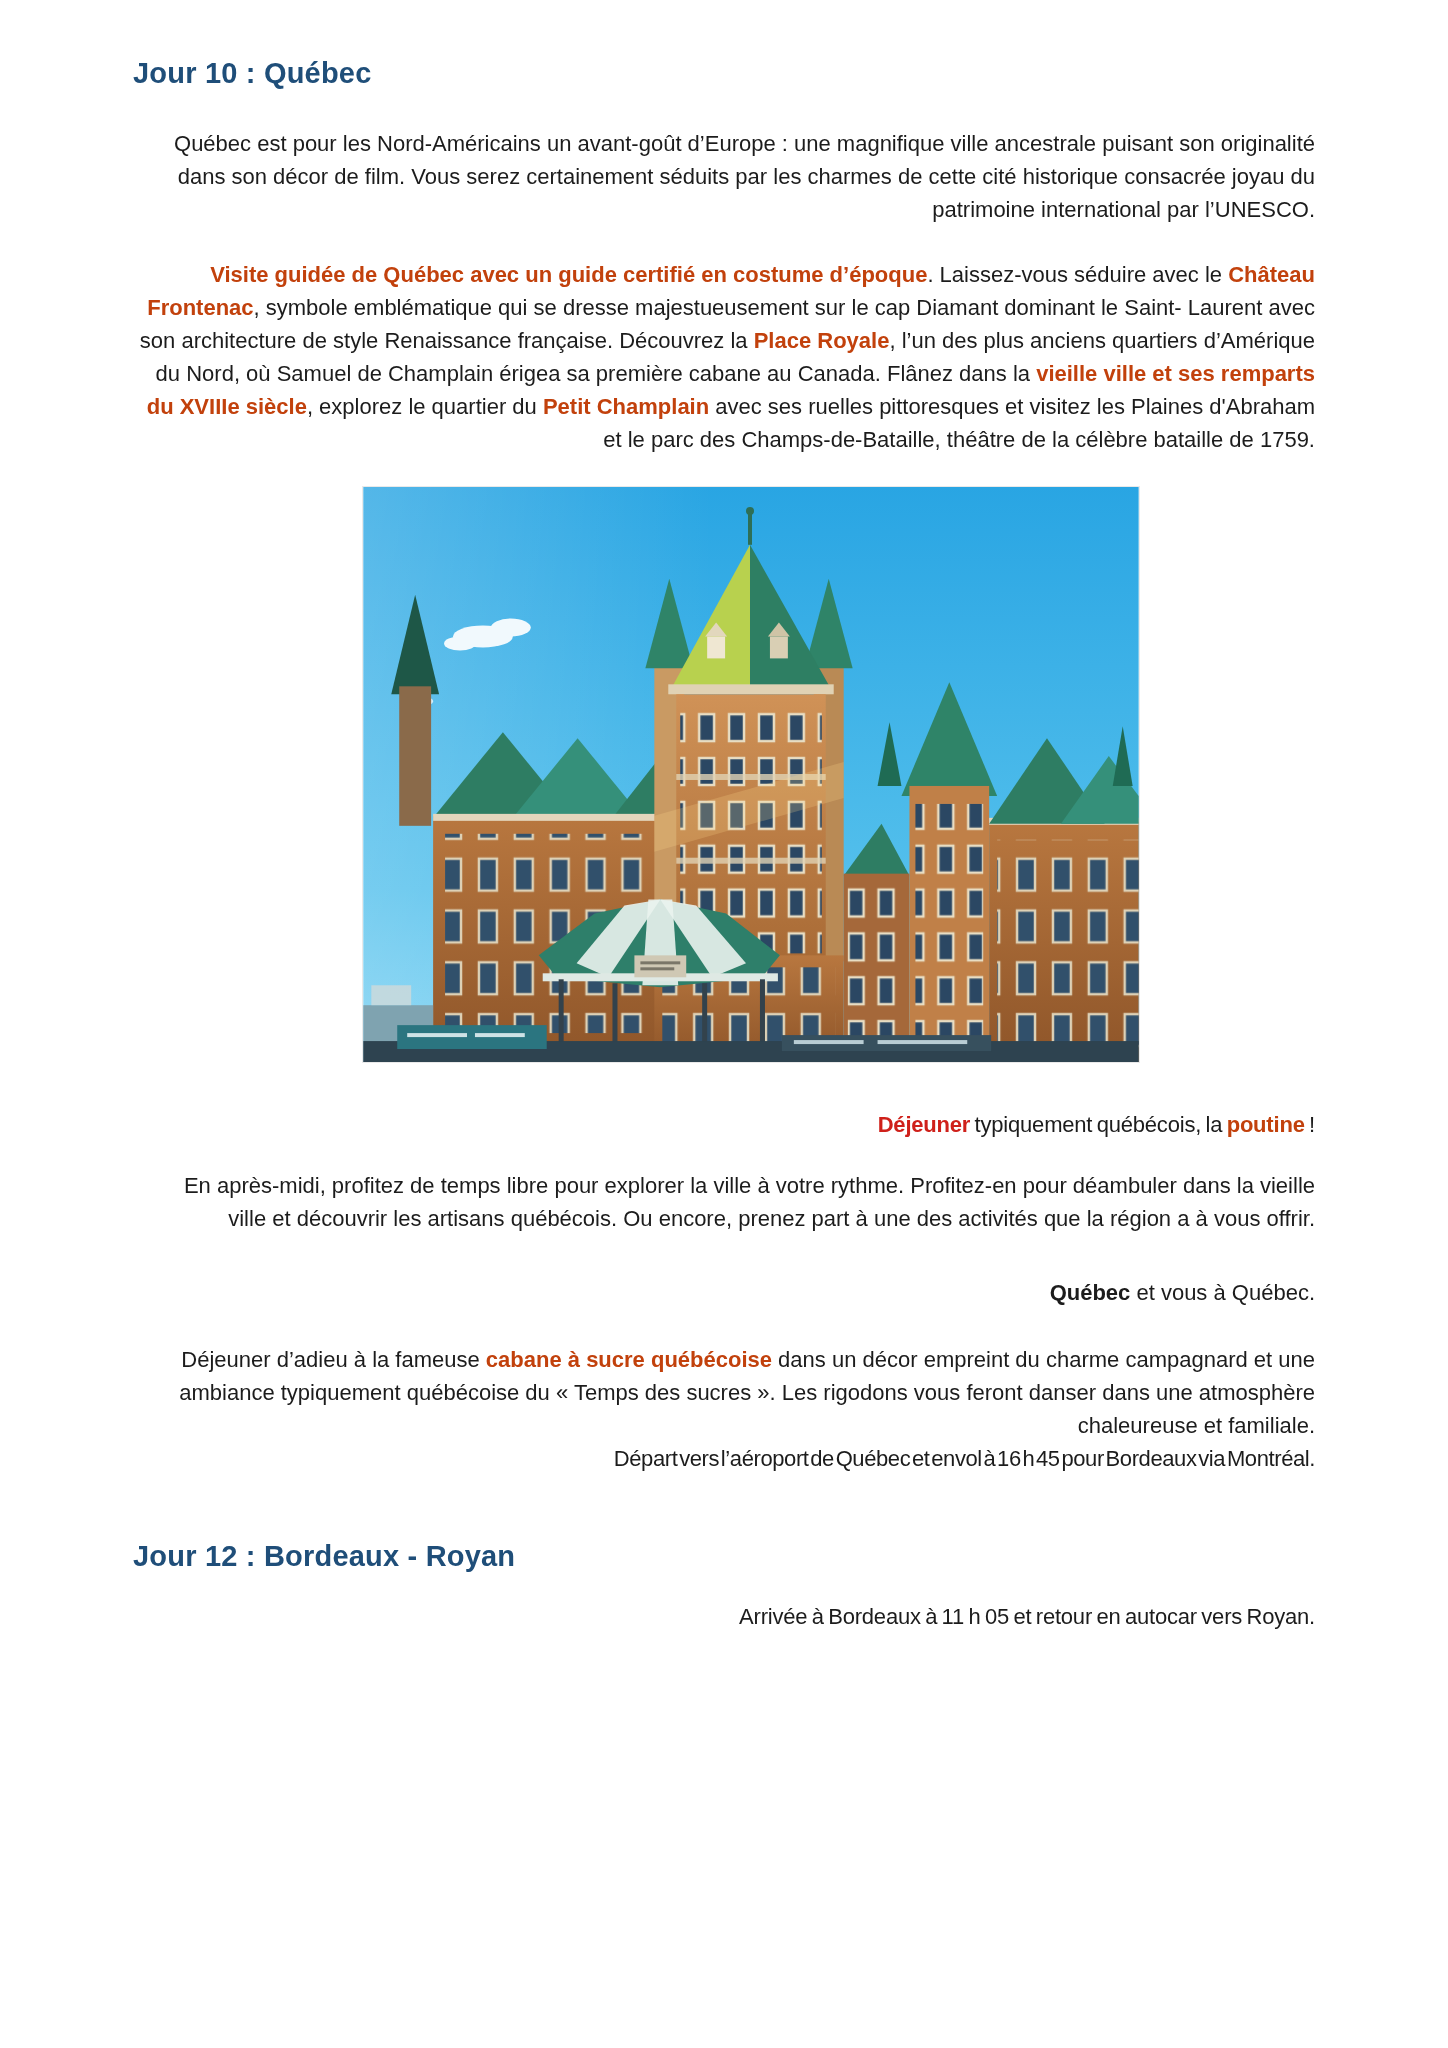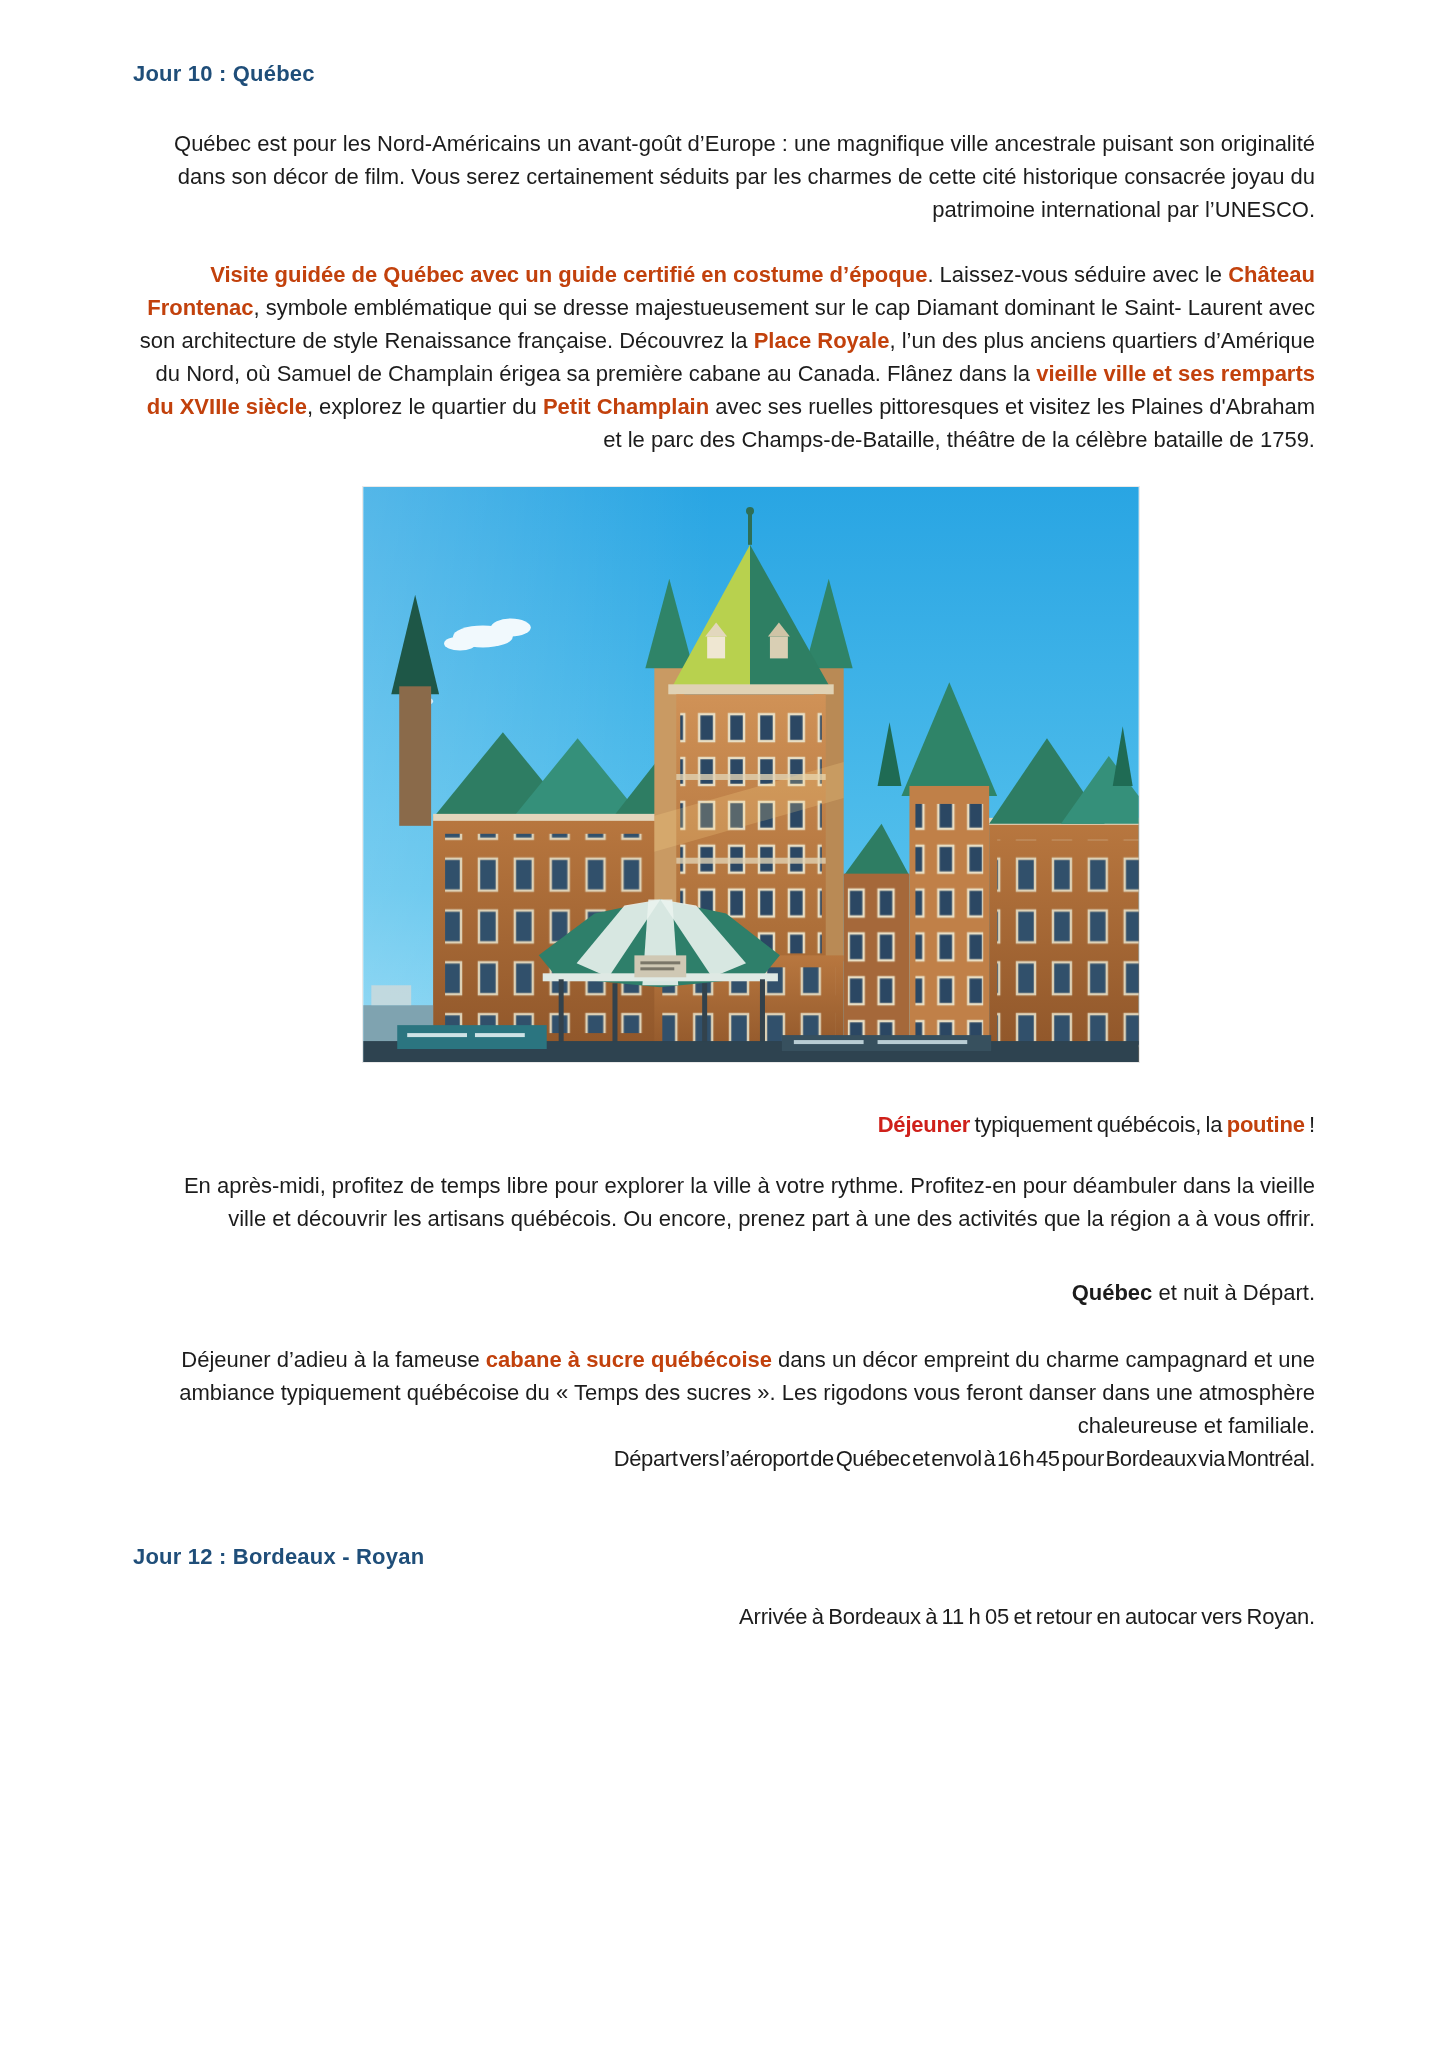--- a/index.html
+++ b/index.html
@@ -8,21 +8,21 @@
     position:relative;
     width:1448px; height:2048px;
     background:#ffffff;
     padding:56px 133px 0 133px;
     font-family:"Liberation Sans","DejaVu Sans",sans-serif;
     color:#1c1c1c;
     overflow:hidden;
   }
   .day-heading {
     color:#1F4E79;
-    font-size:22px;
+    font-size:29px;
     line-height:35px;
     font-weight:bold;
     letter-spacing:0.2px;
   }
   .mt-section { margin-top:64px; }
   p.body { font-size:22px; line-height:33px;text-align:right; }
   .justify { text-align:justify; }
   .hl { color:#c2410c; font-weight:bold; }
   .red { color:#CF201A; font-weight:bold; }
   .bold { font-weight:bold; }
@@ -189,21 +189,21 @@
           <rect x="432" y="555" width="70" height="4" fill="#b9cdd4"></rect>
           <rect x="516" y="555" width="90" height="4" fill="#b9cdd4"></rect>
         </g>
       </svg>
     </figure>
 
     <p class="body p-lunch semi-condensed"><span class="red">Déjeuner</span><span> typiquement québécois, la </span><span class="hl">poutine</span><span> !</span></p>
 
     <p class="body justify p-afternoon"><span>En après-midi, profitez de temps libre pour explorer la ville à votre rythme. Profitez-en pour déambuler dans la vieille ville et découvrir les artisans québécois. Ou encore, prenez part à une des activités que la région a à vous offrir.</span></p>
 
-    <p class="body p-dinner"><span class="bold">Québec</span><span> et nuit à Départ.</span></p>
+    <p class="body p-dinner"><span class="bold">Québec</span><span> et vous à Québec.</span></p>
   </section>
 
   <section>
 
     <p class="body justify p-day11"><span>Déjeuner d’adieu à la fameuse </span><span class="hl">cabane à sucre québécoise</span><span> dans un décor empreint du charme campagnard et une ambiance typiquement québécoise du « Temps des sucres ». Les rigodons vous feront danser dans une atmosphère chaleureuse et familiale.</span></p>
 
     <p class="body p-departure condensed"><span>Départ vers l’aéroport de Québec et envol à 16 h 45 pour Bordeaux via Montréal.</span></p>
   </section>
 
   <section>

